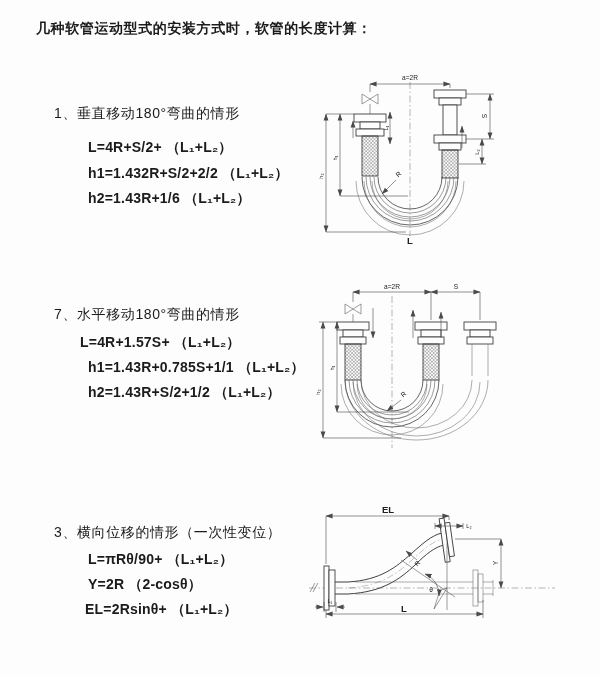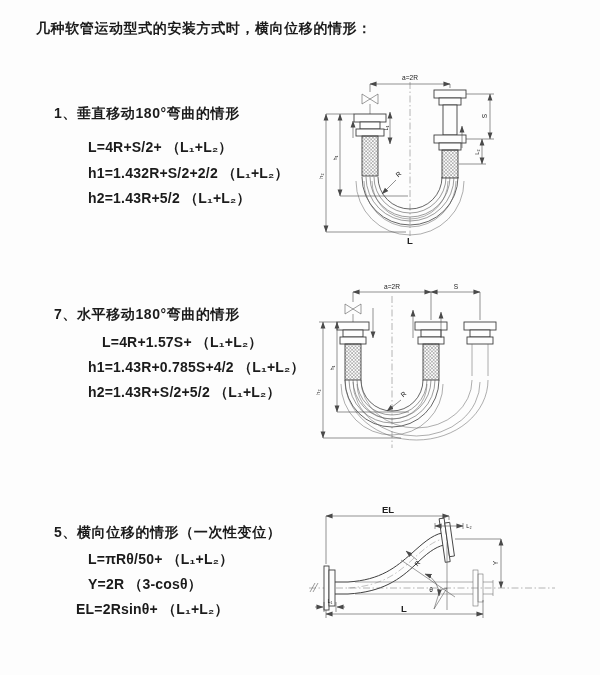--- a/index.html
+++ b/index.html
@@ -4,21 +4,21 @@
 <style>
   html,body{margin:0;padding:0}
   body{
     width:600px;height:675px;position:relative;overflow:hidden;
     background:#fdfdfd;
     font-family:"Liberation Sans","DejaVu Sans",sans-serif;
     color:#1b1b1b;
   }
   .abs{position:absolute}
   .title{font-size:14px;font-weight:700;letter-spacing:.6px;white-space:nowrap}
-  .heading{font-size:14px;font-weight:700;letter-spacing:.6px;white-space:nowrap}
+  .heading{font-size:14px;font-weight:400;letter-spacing:.6px;white-space:nowrap}
   .formula{font-size:14px;font-weight:700;letter-spacing:.2px;white-space:nowrap}
   svg{position:absolute;overflow:visible}
   svg text{font-family:"Liberation Sans","DejaVu Sans",sans-serif;fill:#222}
   .ln{stroke:#3f3f3f;stroke-width:1;fill:none}
   .thin{stroke:#5a5a5a;stroke-width:.6;fill:none}
   .ghost{stroke:#6a6a6a;stroke-width:.55;fill:none}
   .dim{stroke:#4a4a4a;stroke-width:.6;fill:none}
   .cl{stroke:#7a7a7a;stroke-width:.55;fill:none;stroke-dasharray:7 2.5 1.5 2.5}
   .fit{fill:#fdfdfd;stroke:#3f3f3f;stroke-width:.9}
   .hose{fill:url(#hx);stroke:#3f3f3f;stroke-width:.9}
@@ -33,41 +33,41 @@
   <defs>
     <pattern id="hx" width="3.4" height="3.4" patternUnits="userSpaceOnUse">
       <path d="M0,3.4 L3.4,0 M0,0 L3.4,3.4" stroke="#6b6b6b" stroke-width="0.45"></path>
     </pattern>
     <marker id="mA" viewBox="0 0 8 8" refX="7.5" refY="4" markerWidth="7" markerHeight="7" orient="auto-start-reverse" markerUnits="userSpaceOnUse">
       <path d="M0,1.2 L8,4 L0,6.8 z" fill="#4a4a4a"></path>
     </marker>
   </defs>
 </svg>
 
-<div class="abs title" style="left:36px;top:20px">几种软管运动型式的安装方式时，横向位移的情形：</div>
+<div class="abs title" style="left:36px;top:20px">几种软管运动型式的安装方式时，软管的长度计算：</div>
 
 <div class="abs">
   <div class="abs heading" style="left:54px;top:105px">1、垂直移动180°弯曲的情形</div>
   <div class="abs formula" style="left:88px;top:139px">L=4R+S/2+ （L₁+L₂）</div>
   <div class="abs formula" style="left:88px;top:165px">h1=1.432R+S/2+2/2 （L₁+L₂）</div>
-  <div class="abs formula" style="left:88px;top:190px">h2=1.43R+5/2 （L₁+L₂）</div>
+  <div class="abs formula" style="left:88px;top:190px">h2=1.43R+1/6 （L₁+L₂）</div>
 </div>
 
 <div class="abs">
   <div class="abs heading" style="left:54px;top:306px">7、水平移动180°弯曲的情形</div>
-  <div class="abs formula" style="left:102px;top:334px">L=4R+1.57S+ （L₁+L₂）</div>
-  <div class="abs formula" style="left:88px;top:359px">h1=1.43R+0.785S+4/2 （L₁+L₂）</div>
-  <div class="abs formula" style="left:88px;top:384px">h2=1.43R+S/2+5/2 （L₁+L₂）</div>
+  <div class="abs formula" style="left:80px;top:334px">L=4R+1.57S+ （L₁+L₂）</div>
+  <div class="abs formula" style="left:88px;top:359px">h1=1.43R+0.785S+1/1 （L₁+L₂）</div>
+  <div class="abs formula" style="left:88px;top:384px">h2=1.43R+S/2+1/2 （L₁+L₂）</div>
 </div>
 
 <div class="abs">
-  <div class="abs heading" style="left:54px;top:524px">5、横向位移的情形（一次性变位）</div>
-  <div class="abs formula" style="left:88px;top:551px">L=πRθ/50+ （L₁+L₂）</div>
-  <div class="abs formula" style="left:88px;top:576px">Y=2R （3-cosθ）</div>
-  <div class="abs formula" style="left:76px;top:601px">EL=2Rsinθ+ （L₁+L₂）</div>
+  <div class="abs heading" style="left:54px;top:524px">3、横向位移的情形（一次性变位）</div>
+  <div class="abs formula" style="left:88px;top:551px">L=πRθ/90+ （L₁+L₂）</div>
+  <div class="abs formula" style="left:88px;top:576px">Y=2R （2-cosθ）</div>
+  <div class="abs formula" style="left:85px;top:601px">EL=2Rsinθ+ （L₁+L₂）</div>
 </div>
 
 <svg style="left:310px;top:68px" width="290" height="190" viewBox="0 0 290 190">
   <g>
     <path class="cl" d="M100,14 V168"></path>
   </g>
   <g>
     <path class="dim" d="M60,16 V24 M140,16 V20"></path>
     <path class="dim" d="M60,16 H140" marker-start="url(#mA)" marker-end="url(#mA)"></path>
     <text class="lblM" x="100" y="12" text-anchor="middle">a=2R</text>

